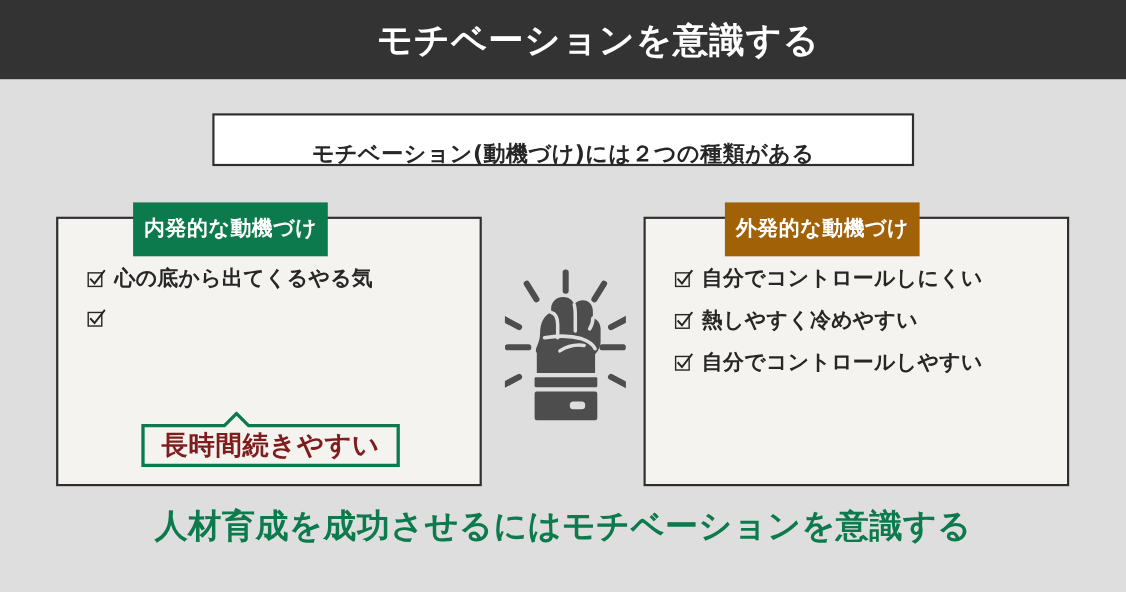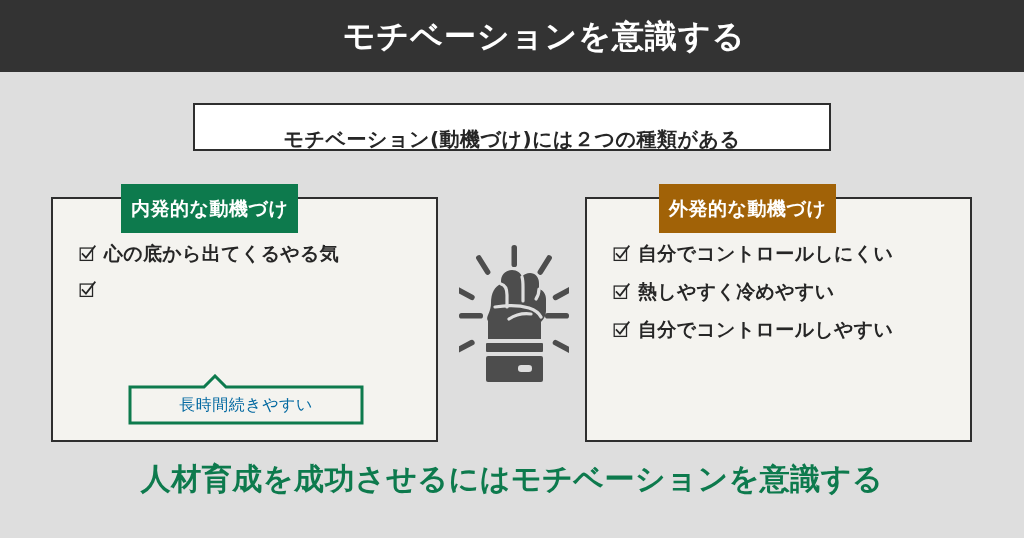--- a/index.html
+++ b/index.html
@@ -155,23 +155,23 @@
   }
   .callout svg.callout-shape {
     position: absolute;
     left: 0;
     top: -11px;
     width: 236px;
     height: 51px;
   }
   .callout-text {
     position: relative;
-    color: #0369a1;
-    font-size: 16px;
-    font-weight: normal;
+    color: #7f1d1d;
+    font-size: 24px;
+    font-weight: bold;
     letter-spacing: 0.5px;
     line-height: 1;
   }
 
   
   .fist-icon {
     position: absolute;
     left: 459px;
     top: 243px;
     width: 110px;

